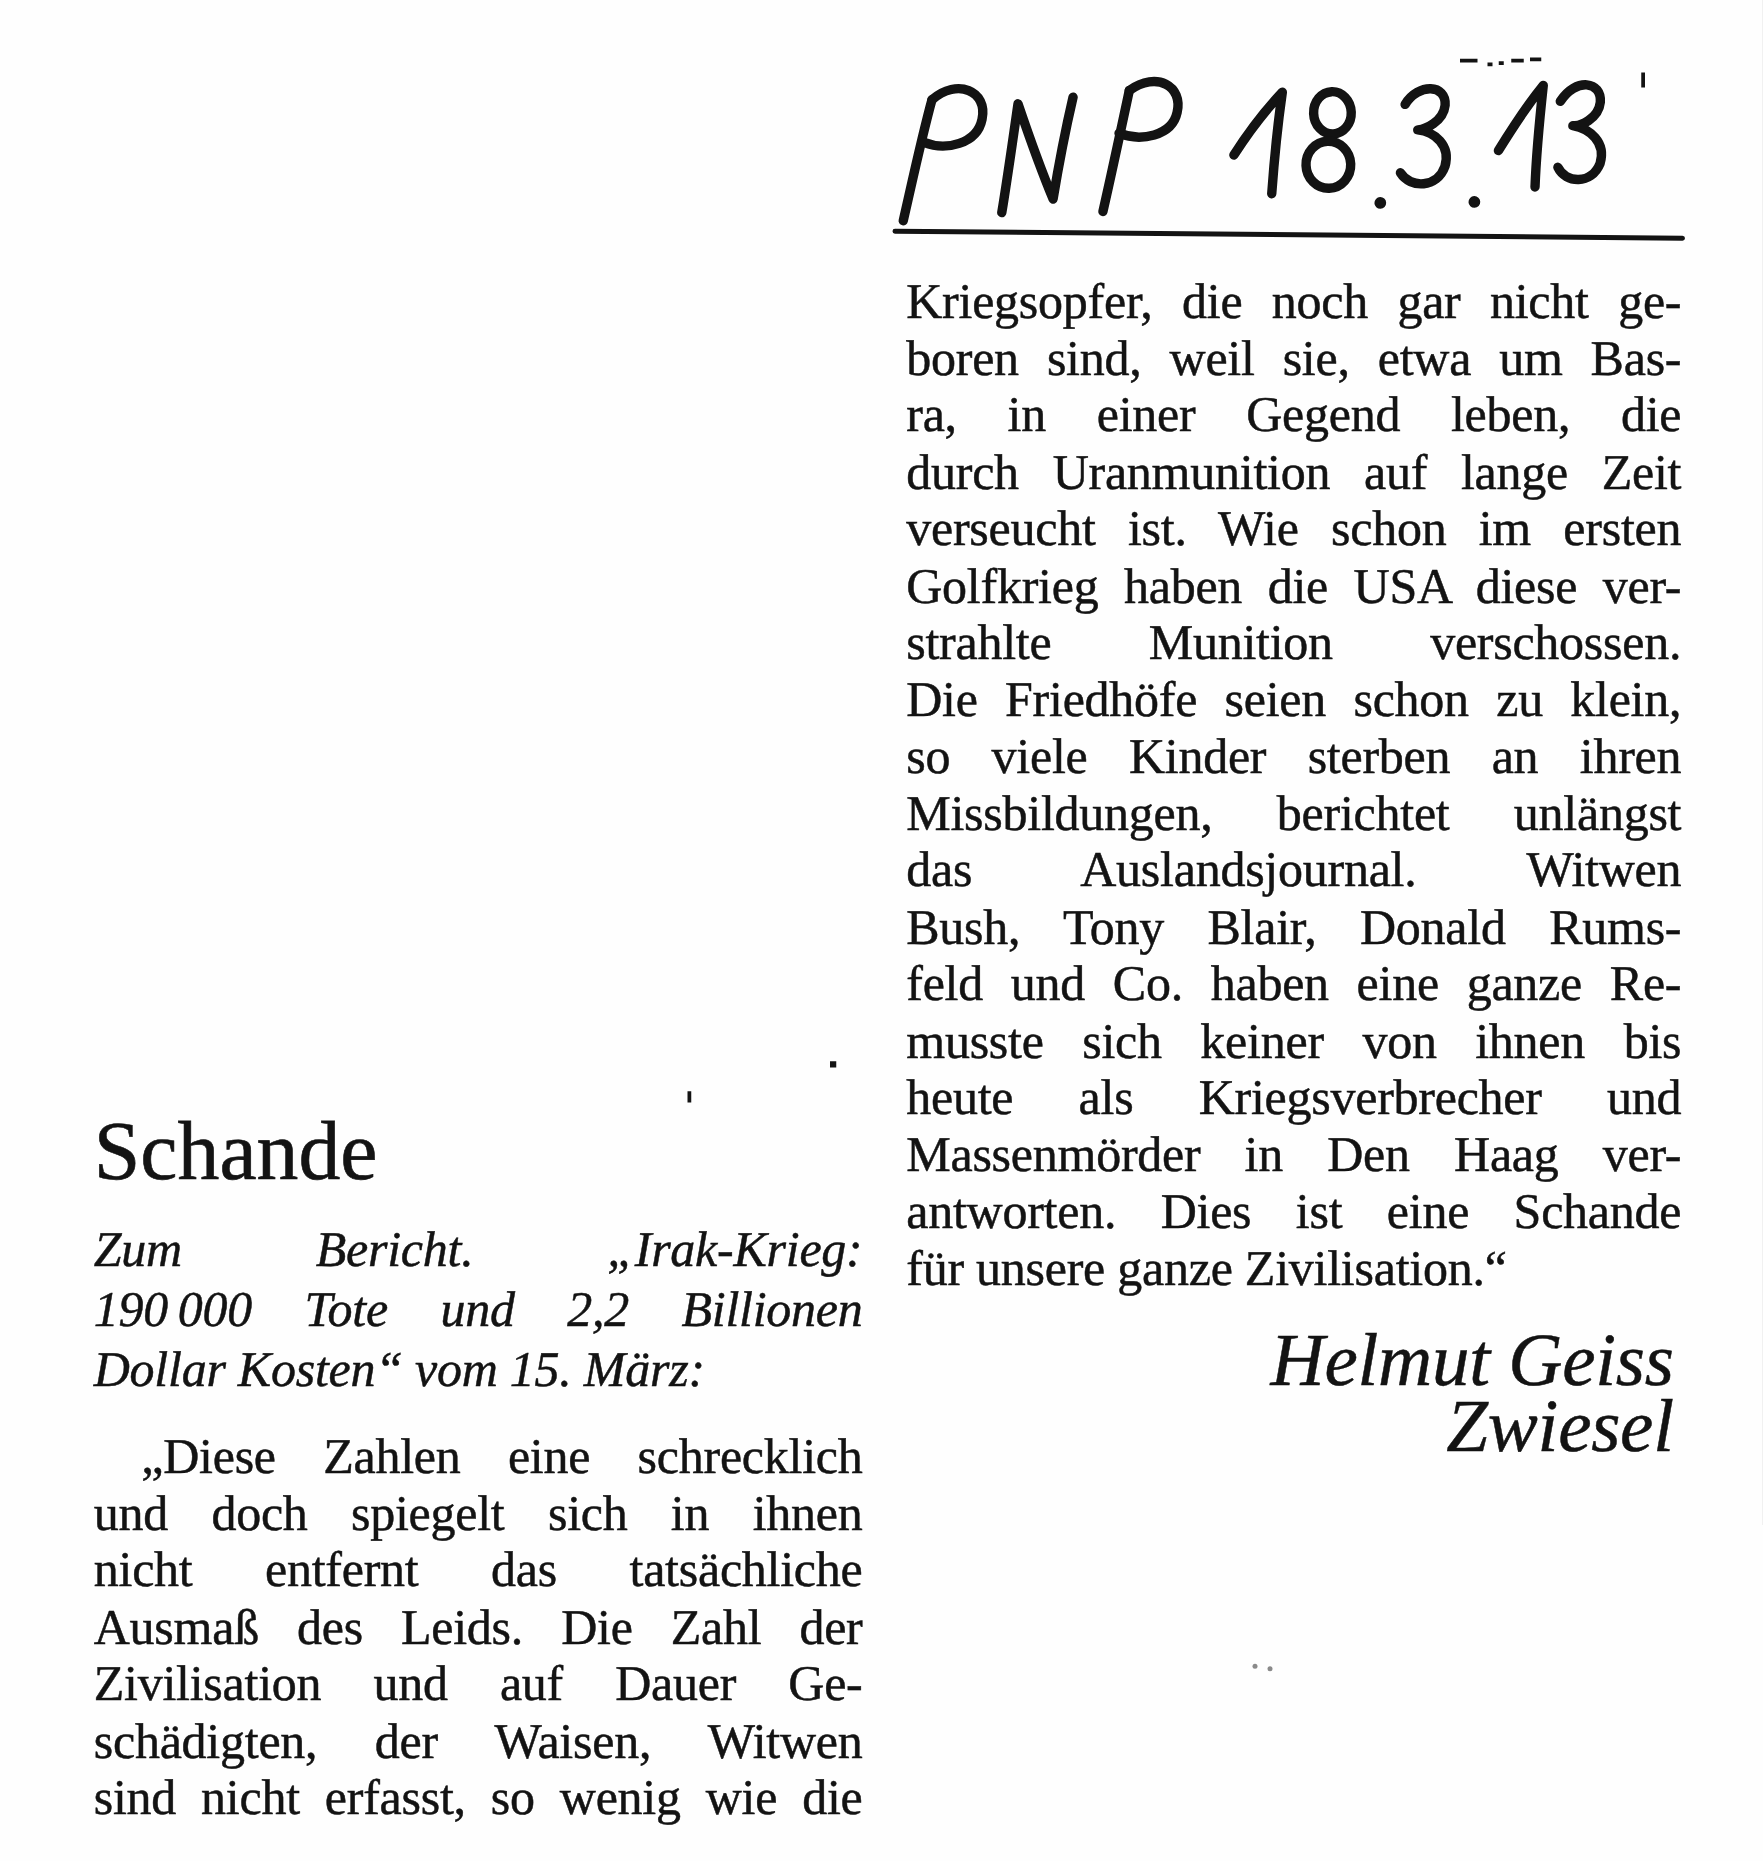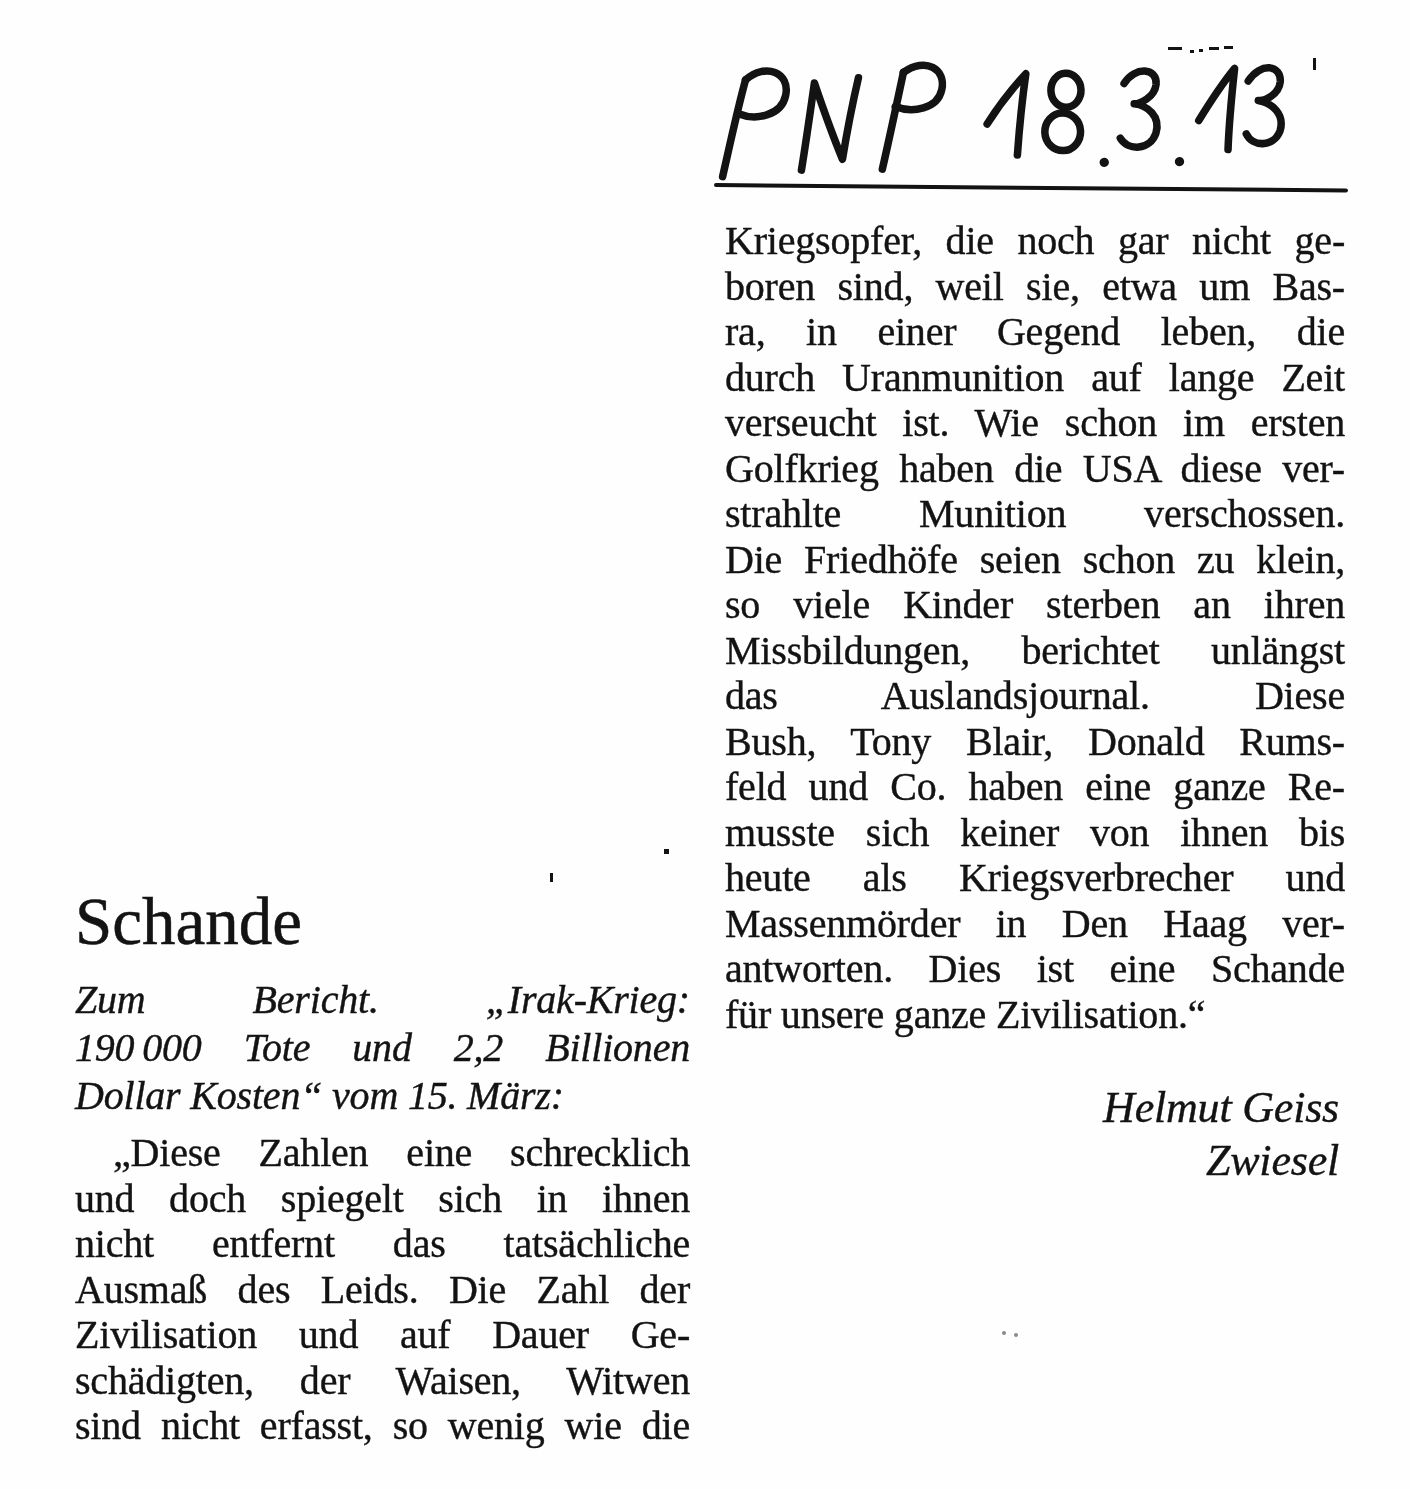--- a/index.html
+++ b/index.html
@@ -38,24 +38,24 @@
   .col-right{position:absolute;left:725px;top:218px;width:620px;}
   .col-left{position:absolute;left:75px;top:886px;width:615px;}
   .jline{text-align:justify;text-align-last:justify;}
   .lline{text-align:left;}
   .indent{padding-left:38px;}
   .headline{
     font-size:67px;font-weight:normal;line-height:1.05;
     letter-spacing:0px;margin:0 0 20px 0;
     -webkit-text-stroke:0.5px var(--ink);
   }
-  .intro{font-style:italic;line-height:48px;margin-bottom:10px;}
+  .intro{font-style:italic;line-height:48px;margin-bottom:22px;}
   .signature{
-    margin-top:44px;text-align:right;font-style:italic;
-    font-size:44px;line-height:53px;padding-right:6px;
+    margin-top:25px;text-align:right;font-style:italic;
+    font-size:60px;line-height:53px;padding-right:6px;
   }
   
   .speck{position:absolute;background:var(--ink);}
   .speck.faint{background:#8a8a8a;}
 </style>
 </head>
 <body>
 
 <div id="canvas">
 
@@ -94,21 +94,21 @@
     <div class="jline">Kriegsopfer, die noch gar nicht ge-</div>
     <div class="jline">boren sind, weil sie, etwa um Bas-</div>
     <div class="jline">ra, in einer Gegend leben, die</div>
     <div class="jline">durch Uranmunition auf lange Zeit</div>
     <div class="jline">verseucht ist. Wie schon im ersten</div>
     <div class="jline">Golfkrieg haben die USA diese ver-</div>
     <div class="jline">strahlte Munition verschossen.</div>
     <div class="jline">Die Friedhöfe seien schon zu klein,</div>
     <div class="jline">so viele Kinder sterben an ihren</div>
     <div class="jline">Missbildungen, berichtet unlängst</div>
-    <div class="jline">das Auslandsjournal. Diese</div>
+    <div class="jline">das Auslandsjournal. Witwen</div>
     <div class="jline">Bush, Tony Blair, Donald Rums-</div>
     <div class="jline">feld und Co. haben eine ganze Re-</div>
     <div class="jline">musste sich keiner von ihnen bis</div>
     <div class="jline">heute als Kriegsverbrecher und</div>
     <div class="jline">Massenmörder in Den Haag ver-</div>
     <div class="jline">antworten. Dies ist eine Schande</div>
     <div class="lline">für unsere ganze Zivilisation.“</div>
 
     <div class="signature">
       <div>Helmut Geiss</div>

